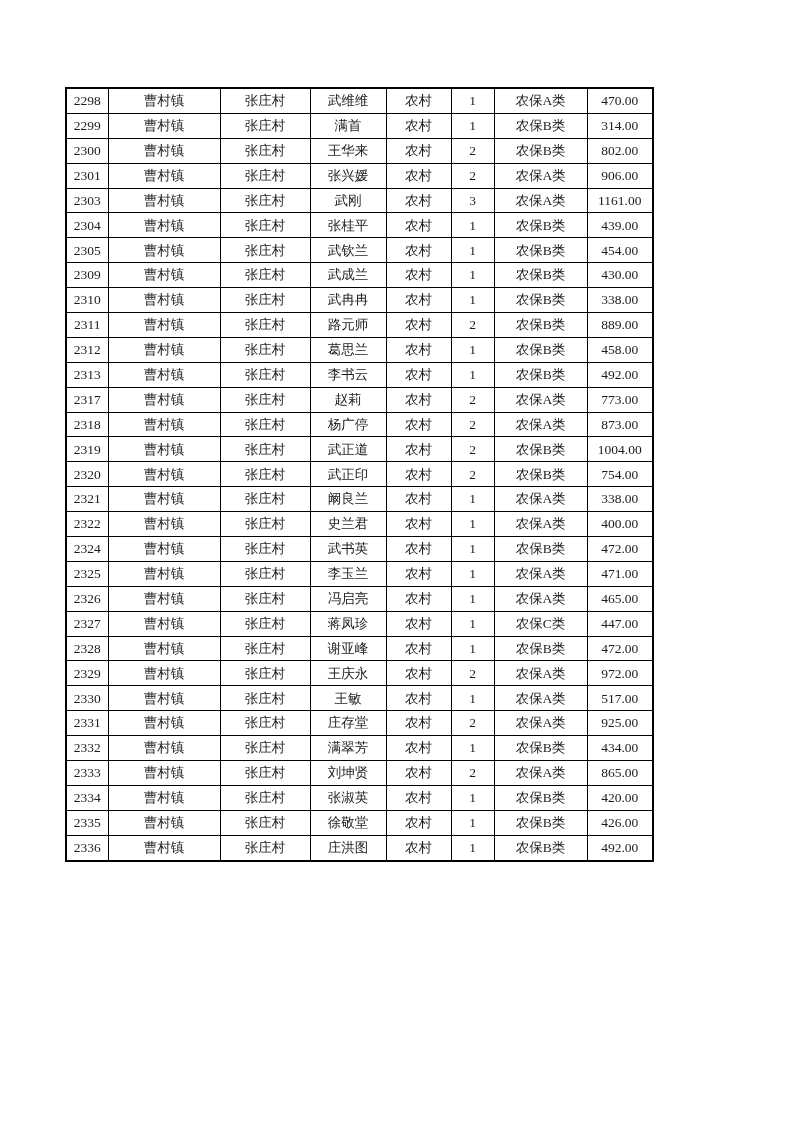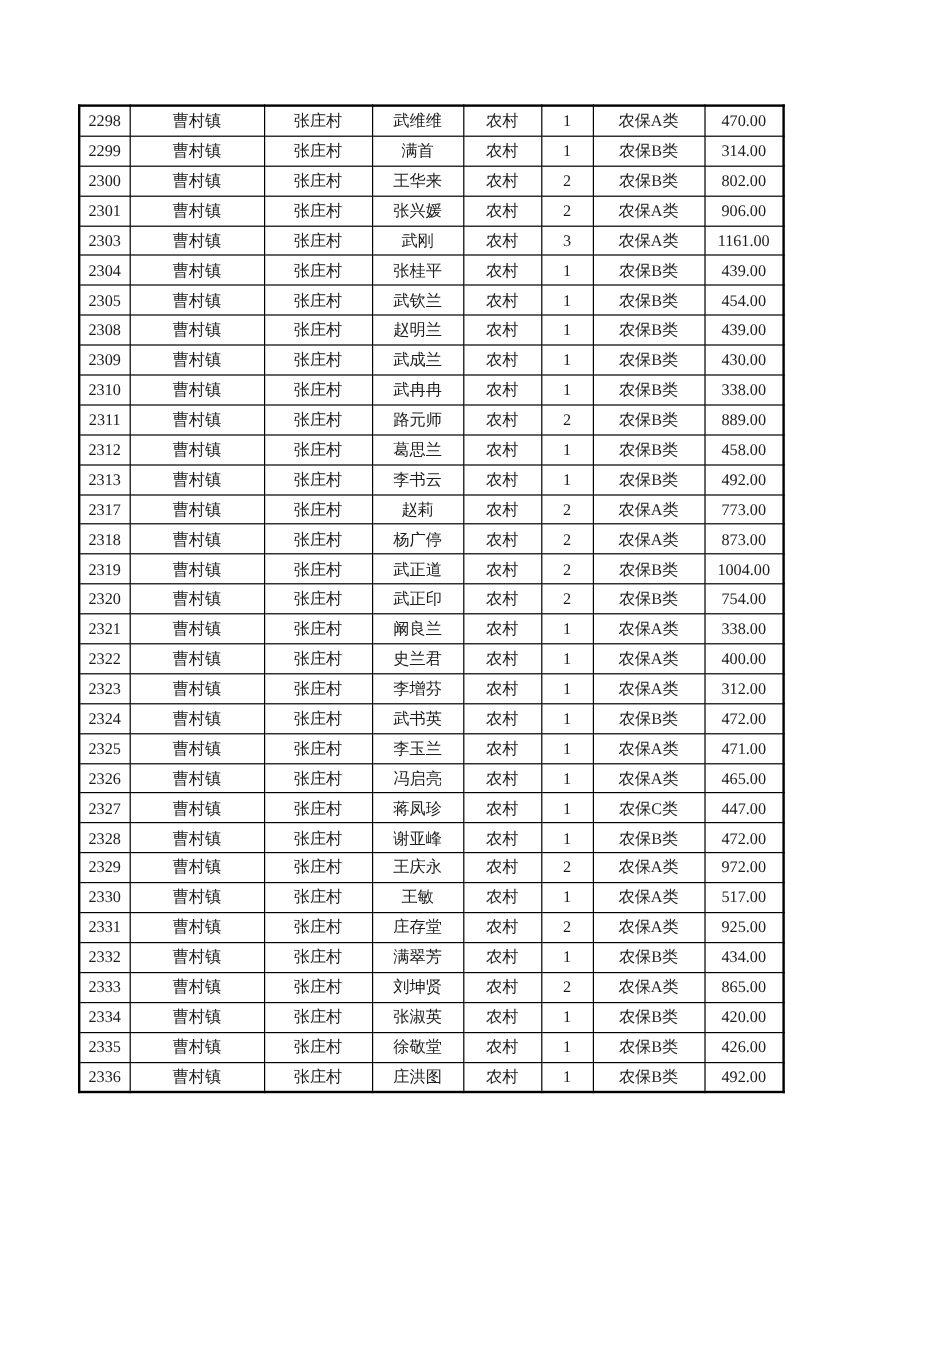--- a/index.html
+++ b/index.html
@@ -126,30 +126,20 @@
           <td>2305</td>
           <td>曹村镇</td>
           <td>张庄村</td>
           <td>武钦兰</td>
           <td>农村</td>
           <td>1</td>
           <td>农保B类</td>
           <td>454.00</td>
         </tr>
         <tr>
-          <td>2308</td>
-          <td>曹村镇</td>
-          <td>张庄村</td>
-          <td>赵明兰</td>
-          <td>农村</td>
-          <td>1</td>
-          <td>农保B类</td>
-          <td>439.00</td>
-        </tr>
-        <tr>
           <td>2309</td>
           <td>曹村镇</td>
           <td>张庄村</td>
           <td>武成兰</td>
           <td>农村</td>
           <td>1</td>
           <td>农保B类</td>
           <td>430.00</td>
         </tr>
         <tr>
@@ -244,30 +234,20 @@
         </tr>
         <tr>
           <td>2322</td>
           <td>曹村镇</td>
           <td>张庄村</td>
           <td>史兰君</td>
           <td>农村</td>
           <td>1</td>
           <td>农保A类</td>
           <td>400.00</td>
-        </tr>
-        <tr>
-          <td>2323</td>
-          <td>曹村镇</td>
-          <td>张庄村</td>
-          <td>李增芬</td>
-          <td>农村</td>
-          <td>1</td>
-          <td>农保A类</td>
-          <td>312.00</td>
         </tr>
         <tr>
           <td>2324</td>
           <td>曹村镇</td>
           <td>张庄村</td>
           <td>武书英</td>
           <td>农村</td>
           <td>1</td>
           <td>农保B类</td>
           <td>472.00</td>

